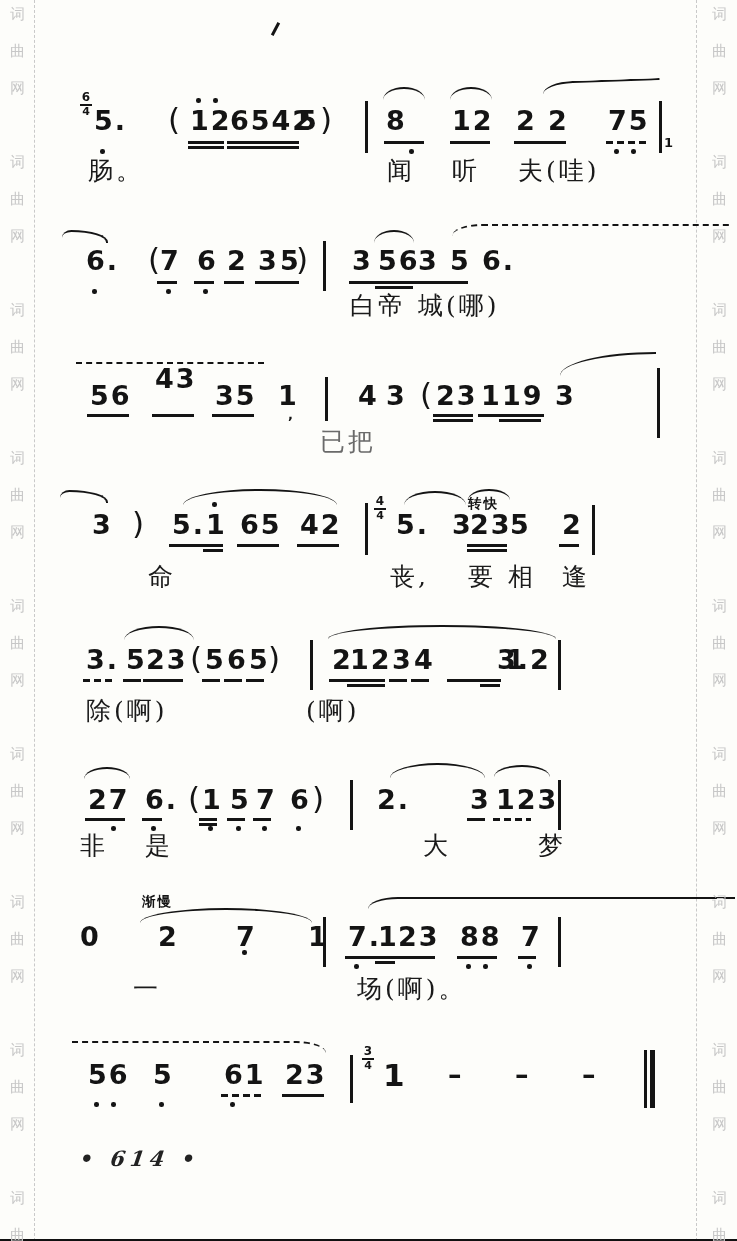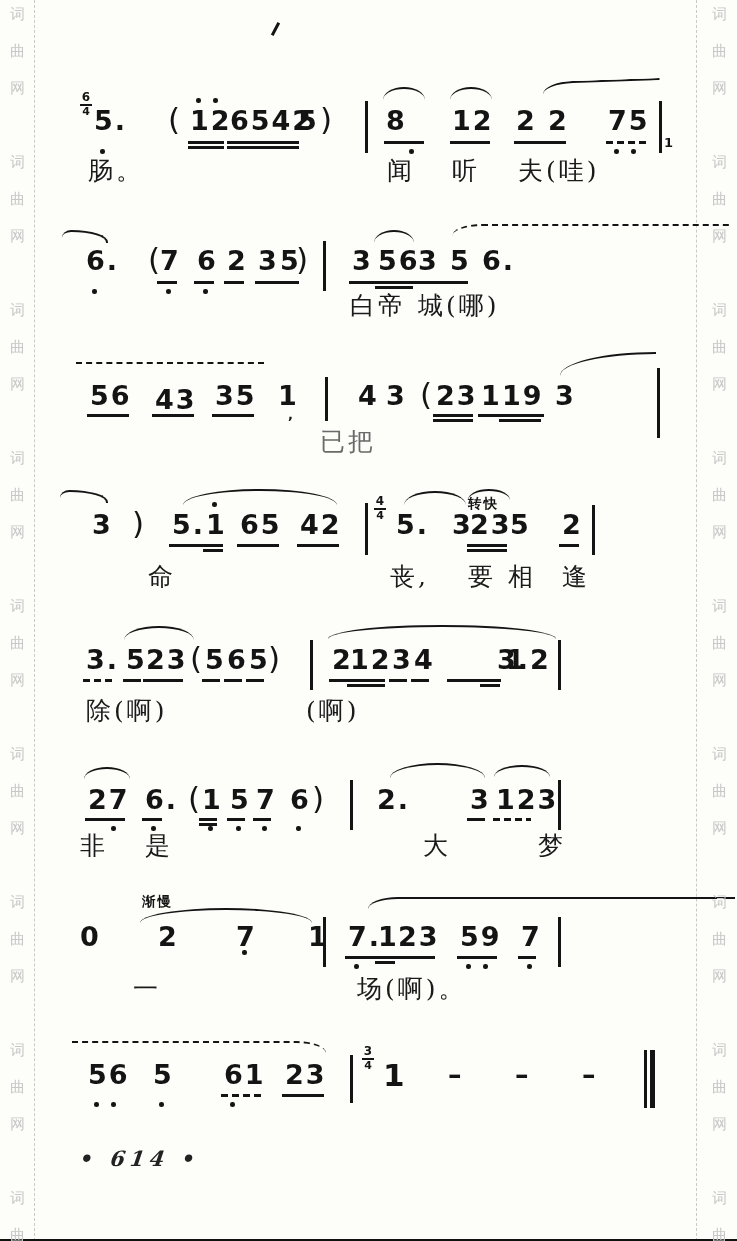--- a/index.html
+++ b/index.html
@@ -112,21 +112,21 @@
     <div class="ul" style="left: 349px; top: 281px; width: 66px;"></div>
     <div class="ul" style="left: 375px; top: 286px; width: 38px;"></div>
     <div class="ul" style="left: 415px; top: 281px; width: 53px;"></div>
     <div class="bar" style="left: 323px; top: 241px; height: 50px; width: 3px;"></div>
     <div class="arc arc-hookR" style="left: 62px; top: 230px; width: 46px; height: 13px;"></div>
     <div class="arc arc-dome" style="left: 374px; top: 230px; width: 40px; height: 13px;"></div>
     <div class="arc arc-flatL dashedArc" style="left: 452px; top: 224px; width: 278px; height: 13px;"></div>
     <div class="lyric" style="left: 350px; top: 292px;">白帝</div>
     <div class="lyric" style="left: 418px; top: 292px;">城(哪)</div>
     <div class="note" style="left: 90px; top: 381px;">56</div>
-    <div class="note" style="left: 155px; top: 385px;">43</div>
+    <div class="note" style="left: 155px; top: 364px;">43</div>
     <div class="note" style="left: 215px; top: 381px;">35</div>
     <div class="note" style="left: 278px; top: 381px;">1</div>
     <div class="note tiny" style="left: 288px; top: 408px;">,</div>
     <div class="note" style="left: 358px; top: 381px;">4</div>
     <div class="note" style="left: 386px; top: 381px;">3</div>
     <div class="note paren" style="left: 420px; top: 381px;">(</div>
     <div class="note" style="left: 436px; top: 381px;">23</div>
     <div class="note" style="left: 481px; top: 381px;">1</div>
     <div class="note" style="left: 502px; top: 381px;">19</div>
     <div class="note" style="left: 555px; top: 381px;">3</div>
@@ -247,21 +247,21 @@
     <div class="lyric" style="left: 538px; top: 832px;">梦</div>
     <div class="note" style="left: 80px; top: 922px;">0</div>
     <div class="note" style="left: 158px; top: 922px;">2</div>
     <div class="note" style="left: 236px; top: 922px;">7</div>
     <div class="dot" style="left: 242px; top: 950px;"></div>
     <div class="note" style="left: 308px; top: 922px;">1</div>
     <div class="note" style="left: 348px; top: 922px;">7.</div>
     <div class="dot" style="left: 354px; top: 964px;"></div>
     <div class="note" style="left: 378px; top: 922px;">1</div>
     <div class="note" style="left: 398px; top: 922px;">23</div>
-    <div class="note" style="left: 460px; top: 922px;">59</div>
+    <div class="note" style="left: 460px; top: 922px;">88</div>
     <div class="dot" style="left: 466px; top: 964px;"></div>
     <div class="dot" style="left: 483px; top: 964px;"></div>
     <div class="note" style="left: 521px; top: 922px;">7</div>
     <div class="dot" style="left: 527px; top: 964px;"></div>
     <div class="ul" style="left: 345px; top: 956px; width: 52px;"></div>
     <div class="ul" style="left: 375px; top: 961px; width: 20px;"></div>
     <div class="ul" style="left: 395px; top: 956px; width: 40px;"></div>
     <div class="ul" style="left: 457px; top: 956px; width: 40px;"></div>
     <div class="ul" style="left: 518px; top: 956px; width: 18px;"></div>
     <div class="bar" style="left: 323px; top: 917px; height: 50px; width: 3px;"></div>

